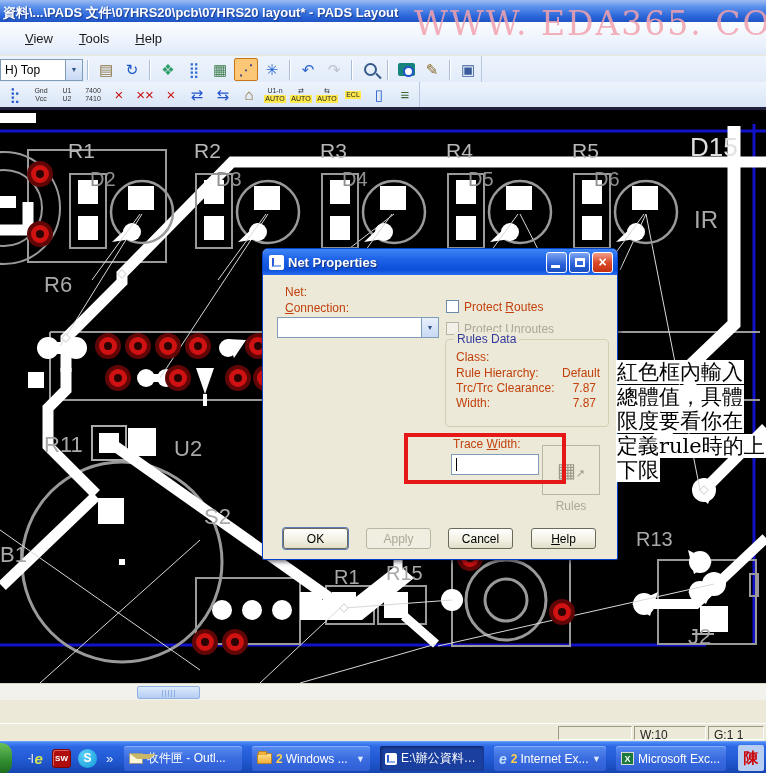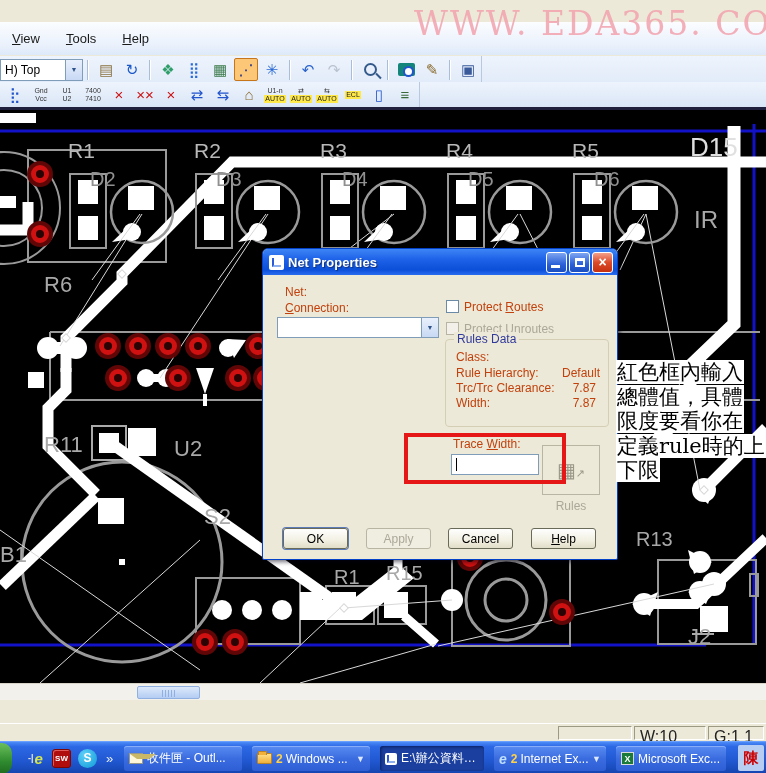--- a/index.html
+++ b/index.html
@@ -14,21 +14,21 @@
     text-shadow:1px 1px 1px #1a3a8a;white-space:nowrap}
 
   
   #watermark{position:absolute;left:414px;top:4px;z-index:40;pointer-events:none;
     font-family:"DejaVu Serif",serif;font-size:33px;letter-spacing:2px;
     color:#f2a2ae;opacity:.85;white-space:nowrap}
 
   
   #menubar{position:absolute;left:0;top:22px;width:766px;height:33px;
     background:linear-gradient(180deg,#fbfdff 0%,#eaf1fc 70%,#dde9f9 100%);
-    display:flex;align-items:center;padding-left:12px}
+    display:flex;align-items:center;padding-left:25px}
   .menu-item{font-size:13px;color:#1a1a1a;margin-right:26px;cursor:default}
   .menu-item u{text-decoration:underline}
 
   
   #toolbar1{position:absolute;left:0;top:56px;width:766px;height:45px;
     background:linear-gradient(180deg,#eef4fd,#d9e5f6);border-bottom:1px solid #c2d2ea}
   #tb1-inner{position:absolute;left:0;top:0;width:482px;height:27px;border-right:1px solid #b8c8e0;
     display:flex;align-items:center}
   #layer-combo{position:relative;width:138px;height:22px;margin-left:0;background:#fff;
     border:1px solid #7f9db9;display:flex;align-items:center}
@@ -104,21 +104,21 @@
   #hscroll{position:absolute;left:0;top:683px;width:766px;height:17px;background:#f2f1ec;border-top:1px solid #d8d5c8}
   #hthumb{position:absolute;left:137px;top:2px;width:63px;height:13px;border:1px solid #8fb0e0;border-radius:2px;
     background:linear-gradient(180deg,#dce9fb,#b4cdf3)}
   #hthumb::after{content:"";position:absolute;left:24px;top:3px;width:14px;height:7px;
     background:repeating-linear-gradient(90deg,#8fb0e0 0 1px,transparent 1px 3px)}
   #tabstrip{position:absolute;left:0;top:700px;width:766px;height:23px;background:#a9c4ee}
   #tab-dow{position:absolute;left:0;top:0;width:146px;height:23px;
     background:linear-gradient(180deg,#fdeec4,#f3cc74);border-right:1px solid #e8f0fc;
     display:flex;align-items:center;padding-left:8px;font-size:15px;color:#7d7a5e}
   #statusbar{position:absolute;left:0;top:723px;width:766px;height:18px;background:#ece9d8;border-top:1px solid #fff}
-  .st-field{position:absolute;top:2px;height:14px;font-size:16px;color:#222;padding:1px 0 0 5px;
+  .st-field{position:absolute;top:2px;height:14px;font-size:12px;color:#222;padding:1px 0 0 5px;
     border:1px solid;border-color:#9d9a84 #fff #fff #9d9a84}
 
   
   #taskbar{position:absolute;left:0;top:741px;width:766px;height:32px;z-index:5;
     background:linear-gradient(180deg,#4b8af7 0%,#2d68e4 15%,#2158d2 60%,#1545b0 100%);
     border-top:1px solid #6aa0ff}
   #start-frag{position:absolute;left:0;top:1px;width:12px;height:31px;border-radius:0 10px 10px 0;
     background:linear-gradient(180deg,#6abf5a,#2f8b2f 60%,#1f6b1f)}
   #quicklaunch{position:absolute;left:26px;top:4px;height:24px;display:flex;align-items:center;gap:7px}
   .ql{width:19px;height:19px;display:flex;align-items:center;justify-content:center;font-weight:bold}
@@ -145,20 +145,23 @@
   .ti-ie{color:#bfe0ff;font-style:italic;font-weight:bold;font-size:14px}
   .ti-excel{width:13px;height:13px;background:#1a7a3a;color:#fff;font-size:9px;font-weight:bold;border:1px solid #d8d8d8}
   #ime{position:absolute;left:738px;top:3px;width:26px;height:26px;background:#b8cdf2;border-radius:2px;
     color:#cc0000;font-weight:bold;font-size:15px;display:flex;align-items:center;justify-content:center}
 </style>
 </head>
 <body>
 
 <div id="screen">
 
+  <div id="titlebar">
+    <span class="title">資料\...\PADS 文件\07HRS20\pcb\07HRS20 layout* - PADS Layout</span>
+  </div>
 
   <div id="watermark">WWW. EDA365. COM</div>
 
   <div id="menubar">
     <span class="menu-item"><u>V</u><span>iew</span></span>
     <span class="menu-item"><u>T</u><span>ools</span></span>
     <span class="menu-item"><u>H</u><span>elp</span></span>
   </div>
 
   <div id="toolbar1">

